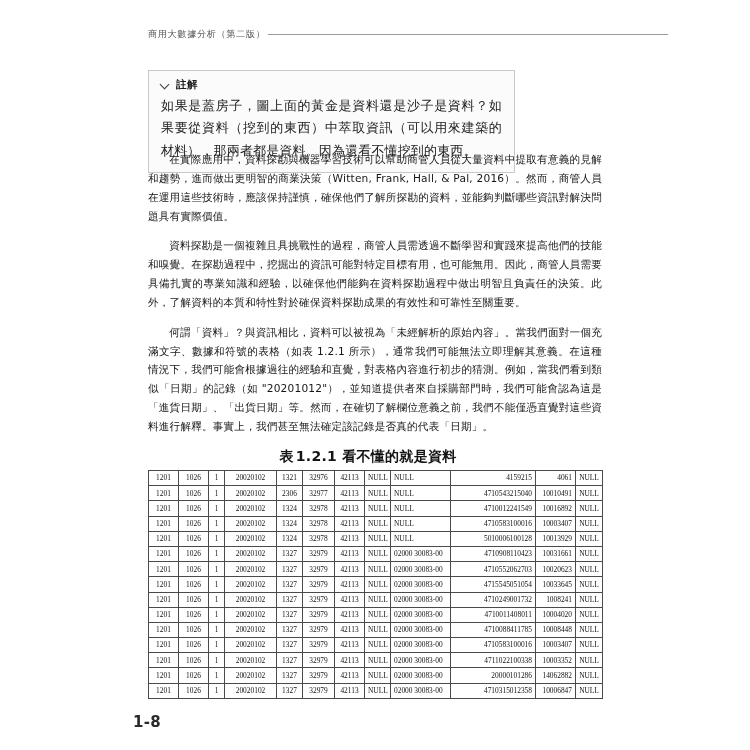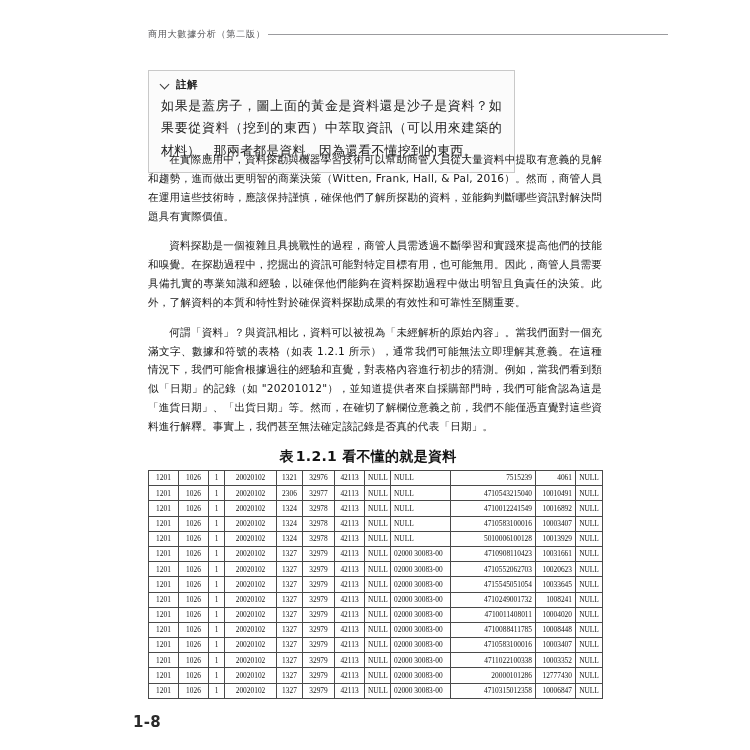--- a/index.html
+++ b/index.html
@@ -232,21 +232,21 @@
           <tr>
             <td class="c-center">1201</td>
             <td class="c-center">1026</td>
             <td class="c-center">1</td>
             <td class="c-center">20020102</td>
             <td class="c-center">1321</td>
             <td class="c-center">32976</td>
             <td class="c-center">42113</td>
             <td class="c-center">NULL</td>
             <td class="c-left">NULL</td>
-            <td class="c-right">7515239</td>
+            <td class="c-right">4159215</td>
             <td class="c-right">4061</td>
             <td class="c-center">NULL</td>
           </tr>
           <tr>
             <td class="c-center">1201</td>
             <td class="c-center">1026</td>
             <td class="c-center">1</td>
             <td class="c-center">20020102</td>
             <td class="c-center">2306</td>
             <td class="c-center">32977</td>
@@ -415,21 +415,21 @@
             <td class="c-center">1201</td>
             <td class="c-center">1026</td>
             <td class="c-center">1</td>
             <td class="c-center">20020102</td>
             <td class="c-center">1327</td>
             <td class="c-center">32979</td>
             <td class="c-center">42113</td>
             <td class="c-center">NULL</td>
             <td class="c-left">02000 30083-00</td>
             <td class="c-right">20000101286</td>
-            <td class="c-right">12777430</td>
+            <td class="c-right">14062882</td>
             <td class="c-center">NULL</td>
           </tr>
           <tr>
             <td class="c-center">1201</td>
             <td class="c-center">1026</td>
             <td class="c-center">1</td>
             <td class="c-center">20020102</td>
             <td class="c-center">1327</td>
             <td class="c-center">32979</td>
             <td class="c-center">42113</td>

